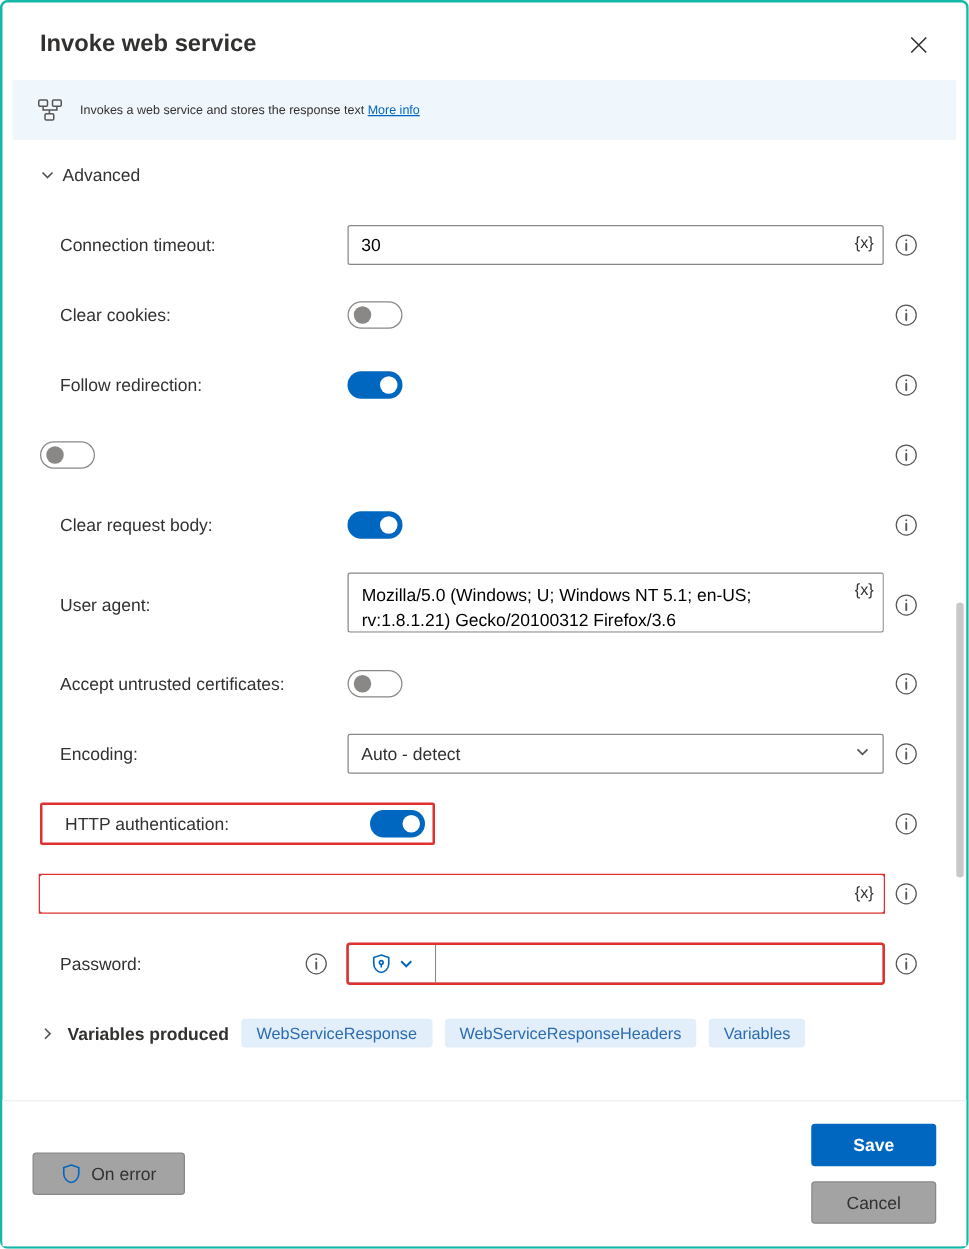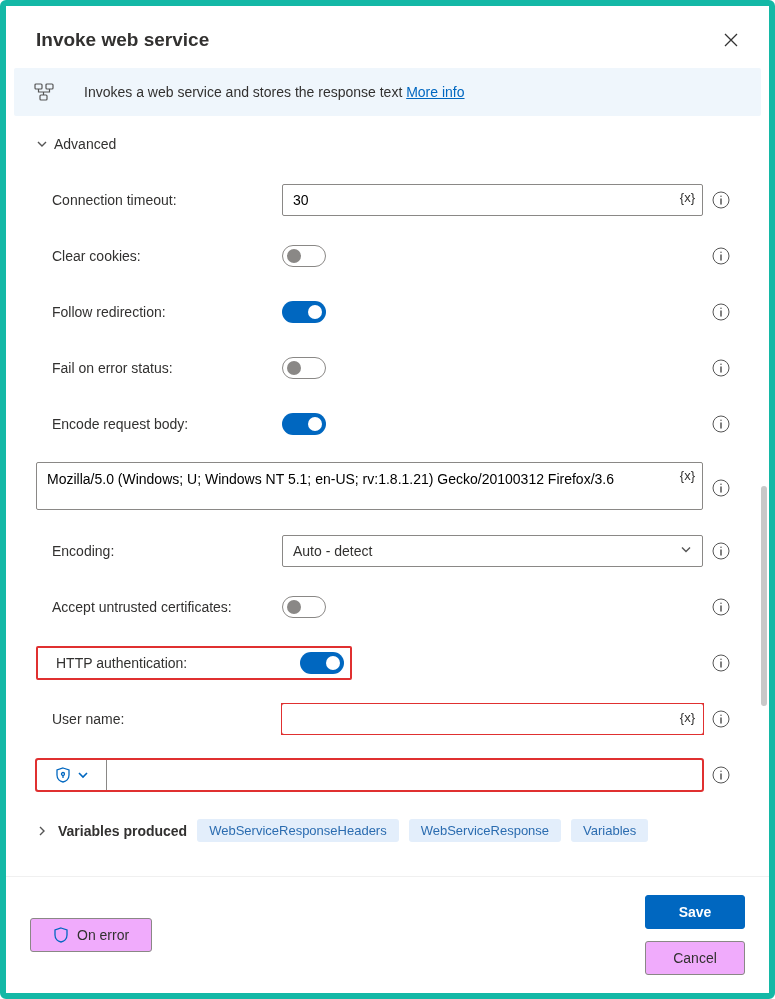--- a/index.html
+++ b/index.html
@@ -9,21 +9,21 @@
       color: #323130;
       background: #fff;
       width: 775px;
       height: 999px;
       overflow: hidden;
     }
     .dialog {
       width: 775px;
       height: 999px;
       background: #fff;
-      border: 6px solid #14b8a6;
+      border: 2px solid #14b8a6;
       border-radius: 6px;
       display: flex;
       flex-direction: column;
       position: relative;
     }
     .header {
       display: flex;
       align-items: center;
       justify-content: space-between;
       padding: 20px 24px 14px 30px;
@@ -36,21 +36,21 @@
     }
     .banner {
       margin: 0 8px;
       background: #eff6fc;
       padding: 14px 20px;
       display: flex;
       align-items: center;
       gap: 14px;
       border-radius: 2px;
     }
-    .banner-text { font-size: 14px; margin-left: 16px; }
+    .banner-text { font-size: 10px; }
     .banner a { color: #0067c0; text-decoration: underline; }
     .content {
       flex: 1;
       overflow-y: auto;
       padding: 20px 30px 10px 30px;
     }
     .section-header {
       display: flex; align-items: center; gap: 6px;
       font-weight: 400; cursor: pointer; margin-bottom: 20px;
     }
@@ -135,21 +135,21 @@
     .footer {
       display: flex; justify-content: space-between; align-items: center;
       padding: 18px 24px; border-top: 1px solid #f0f0f0;
       background: #fff;
     }
     .btn {
       padding: 8px 22px; border-radius: 3px; font-size: 14px;
       cursor: pointer; font-family: inherit; min-width: 100px;
       display: inline-flex; align-items: center; justify-content: center; gap: 8px;
     }
-    .btn-secondary { background: #f0abfc; border: 1px solid #8a8886; color: #323130; }
+    .btn-secondary { background: #a3a3a3; border: 1px solid #8a8886; color: #323130; }
     .btn-primary { background: #0067c0; border: 1px solid #0067c0; color: #fff; font-weight: 600; }
     .info-icon { width: 18px; height: 18px; color: #555; cursor: pointer; }
     .chev { display: inline-flex; }
     .scrollbar-fake { position: absolute; right: 2px; top: 480px; width: 6px; height: 220px; background: #c8c8c8; border-radius: 3px; }
   </style>
 </head>
 <body>
 
 <div class="dialog">
 
@@ -226,56 +226,71 @@
         </div>
       <div class="info-col">
           <svg class="info-icon" viewBox="0 0 18 18">
             <circle cx="9" cy="9" r="8" stroke="currentColor" fill="none"></circle>
             <path d="M9 5.2 v0.01 M9 8 v5" stroke="currentColor" stroke-width="1.5" stroke-linecap="round"></path>
           </svg>
         </div>
     </div>
 
     <div class="row">
-      <div class="label-col"><span>Fail on error status:</span></div>
       <div class="control-col">
           <div class="toggle off">
             <div class="knob"></div>
           </div>
         </div>
       <div class="info-col">
           <svg class="info-icon" viewBox="0 0 18 18">
             <circle cx="9" cy="9" r="8" stroke="currentColor" fill="none"></circle>
             <path d="M9 5.2 v0.01 M9 8 v5" stroke="currentColor" stroke-width="1.5" stroke-linecap="round"></path>
           </svg>
         </div>
     </div>
 
     <div class="row">
-      <div class="label-col"><span>Encode request body:</span></div>
+      <div class="label-col"><span>Clear request body:</span></div>
       <div class="control-col">
           <div class="toggle on">
             <div class="knob"></div>
           </div>
         </div>
       <div class="info-col">
           <svg class="info-icon" viewBox="0 0 18 18">
             <circle cx="9" cy="9" r="8" stroke="currentColor" fill="none"></circle>
             <path d="M9 5.2 v0.01 M9 8 v5" stroke="currentColor" stroke-width="1.5" stroke-linecap="round"></path>
           </svg>
         </div>
     </div>
 
     <div class="row" style="min-height:64px;">
+      <div class="label-col"><span>User agent:</span></div>
       <div class="control-col">
         <div class="ta-wrap">
           <textarea class="text-input" style="">Mozilla/5.0 (Windows; U; Windows NT 5.1; en-US; rv:1.8.1.21) Gecko/20100312 Firefox/3.6</textarea>
           <span class="var-tag">{x}</span>
         </div>
       </div>
+      <div class="info-col">
+          <svg class="info-icon" viewBox="0 0 18 18">
+            <circle cx="9" cy="9" r="8" stroke="currentColor" fill="none"></circle>
+            <path d="M9 5.2 v0.01 M9 8 v5" stroke="currentColor" stroke-width="1.5" stroke-linecap="round"></path>
+          </svg>
+        </div>
+    </div>
+
+    <div class="row">
+      <div class="label-col"><span>Accept untrusted certificates:</span></div>
+      <div class="control-col">
+          <div class="toggle off">
+            <div class="knob"></div>
+          </div>
+        </div>
       <div class="info-col">
           <svg class="info-icon" viewBox="0 0 18 18">
             <circle cx="9" cy="9" r="8" stroke="currentColor" fill="none"></circle>
             <path d="M9 5.2 v0.01 M9 8 v5" stroke="currentColor" stroke-width="1.5" stroke-linecap="round"></path>
           </svg>
         </div>
     </div>
 
     <div class="row">
       <div class="label-col"><span>Encoding:</span></div>
@@ -292,68 +307,59 @@
         </div>
       </div>
       <div class="info-col">
           <svg class="info-icon" viewBox="0 0 18 18">
             <circle cx="9" cy="9" r="8" stroke="currentColor" fill="none"></circle>
             <path d="M9 5.2 v0.01 M9 8 v5" stroke="currentColor" stroke-width="1.5" stroke-linecap="round"></path>
           </svg>
         </div>
     </div>
 
-    <div class="row">
-      <div class="label-col"><span>Accept untrusted certificates:</span></div>
-      <div class="control-col">
-          <div class="toggle off">
-            <div class="knob"></div>
-          </div>
-        </div>
-      <div class="info-col">
-          <svg class="info-icon" viewBox="0 0 18 18">
-            <circle cx="9" cy="9" r="8" stroke="currentColor" fill="none"></circle>
-            <path d="M9 5.2 v0.01 M9 8 v5" stroke="currentColor" stroke-width="1.5" stroke-linecap="round"></path>
-          </svg>
-        </div>
-    </div>
-
     <div class="row" style="padding:4px 0;">
       <div class="hl" style="display:flex;align-items:center;width:316px;margin-left:0;">
         <div style="width:258px;padding-left:12px;"><span>HTTP authentication:</span></div>
         <div class="toggle on">
             <div class="knob"></div>
           </div>
       </div>
       <div style="flex:1"></div>
       <div class="info-col">
           <svg class="info-icon" viewBox="0 0 18 18">
             <circle cx="9" cy="9" r="8" stroke="currentColor" fill="none"></circle>
             <path d="M9 5.2 v0.01 M9 8 v5" stroke="currentColor" stroke-width="1.5" stroke-linecap="round"></path>
           </svg>
         </div>
     </div>
 
     <div class="row">
-      <div class="label-col"><span>User name:</span></div>
       <div class="control-col">
         <div class="ta-wrap hl-box">
           <input class="text-input" style="border: none;" value="">
           <span class="var-tag">{x}</span>
         </div>
       </div>
       <div class="info-col">
           <svg class="info-icon" viewBox="0 0 18 18">
             <circle cx="9" cy="9" r="8" stroke="currentColor" fill="none"></circle>
             <path d="M9 5.2 v0.01 M9 8 v5" stroke="currentColor" stroke-width="1.5" stroke-linecap="round"></path>
           </svg>
         </div>
     </div>
 
     <div class="row">
+      <div class="label-col" style="display:flex;align-items:center;justify-content:space-between;padding-right:16px;">
+        <span>Password:</span>
+        <svg class="info-icon" viewBox="0 0 18 18" style="flex-shrink:0;">
+            <circle cx="9" cy="9" r="8" stroke="currentColor" fill="none"></circle>
+            <path d="M9 5.2 v0.01 M9 8 v5" stroke="currentColor" stroke-width="1.5" stroke-linecap="round"></path>
+          </svg>
+      </div>
       <div class="control-col">
         <div class="pwd-field hl-box">
           <div class="pwd-prefix">
             <svg width="16" height="16" viewBox="0 0 16 16" fill="none" stroke="#0067c0" stroke-width="1.3">
                 <path d="M8 1 L14 3 V8 C14 12 11 14.5 8 15 C5 14.5 2 12 2 8 V3 Z"></path>
                 <circle cx="8" cy="7" r="1.5"></circle>
                 <path d="M8 8.5 V11"></path>
               </svg>
             <svg width="12" height="12" viewBox="0 0 12 12">
                 <path d="M2 4 L6 8 L10 4" stroke="#0067c0" stroke-width="1.6" fill="none"></path>
@@ -370,22 +376,22 @@
         </div>
     </div>
 
     <div class="vars-section">
       <span class="chev">
         <svg width="12" height="12" viewBox="0 0 12 12">
             <path d="M4 2 L8 6 L4 10" stroke="#555" stroke-width="1.4" fill="none"></path>
           </svg>
       </span>
       <span class="vh">Variables produced</span>
+      <span class="chip">WebServiceResponse</span>
       <span class="chip">WebServiceResponseHeaders</span>
-      <span class="chip">WebServiceResponse</span>
       <span class="chip">Variables</span>
     </div>
 
   </div>
 
   <div class="footer">
     <button class="btn btn-secondary">
       <svg width="16" height="16" viewBox="0 0 16 16" fill="none" stroke="#0067c0" stroke-width="1.3">
           <path d="M8 1 L14 3 V8 C14 12 11 14.5 8 15 C5 14.5 2 12 2 8 V3 Z"></path>
         </svg>

